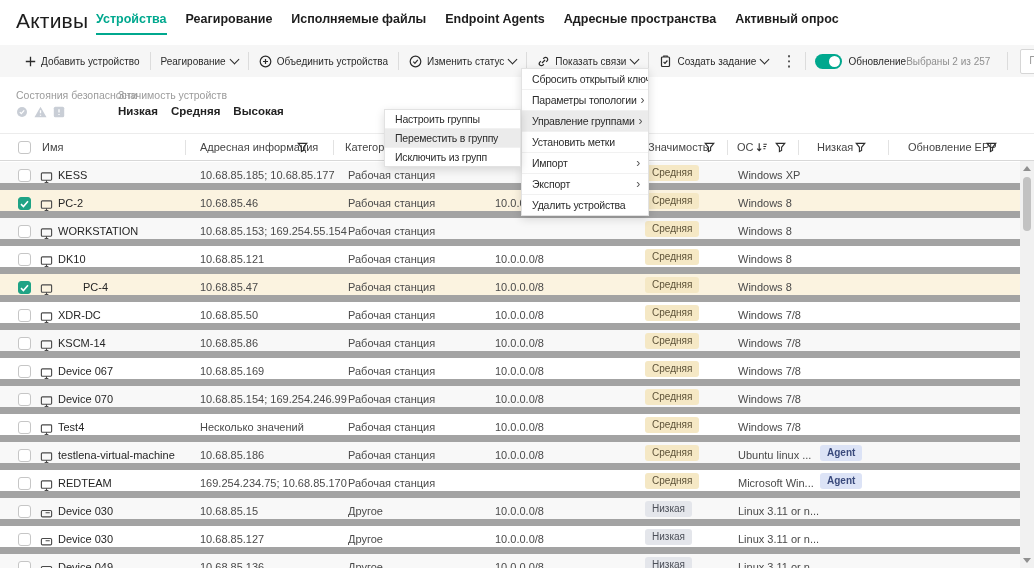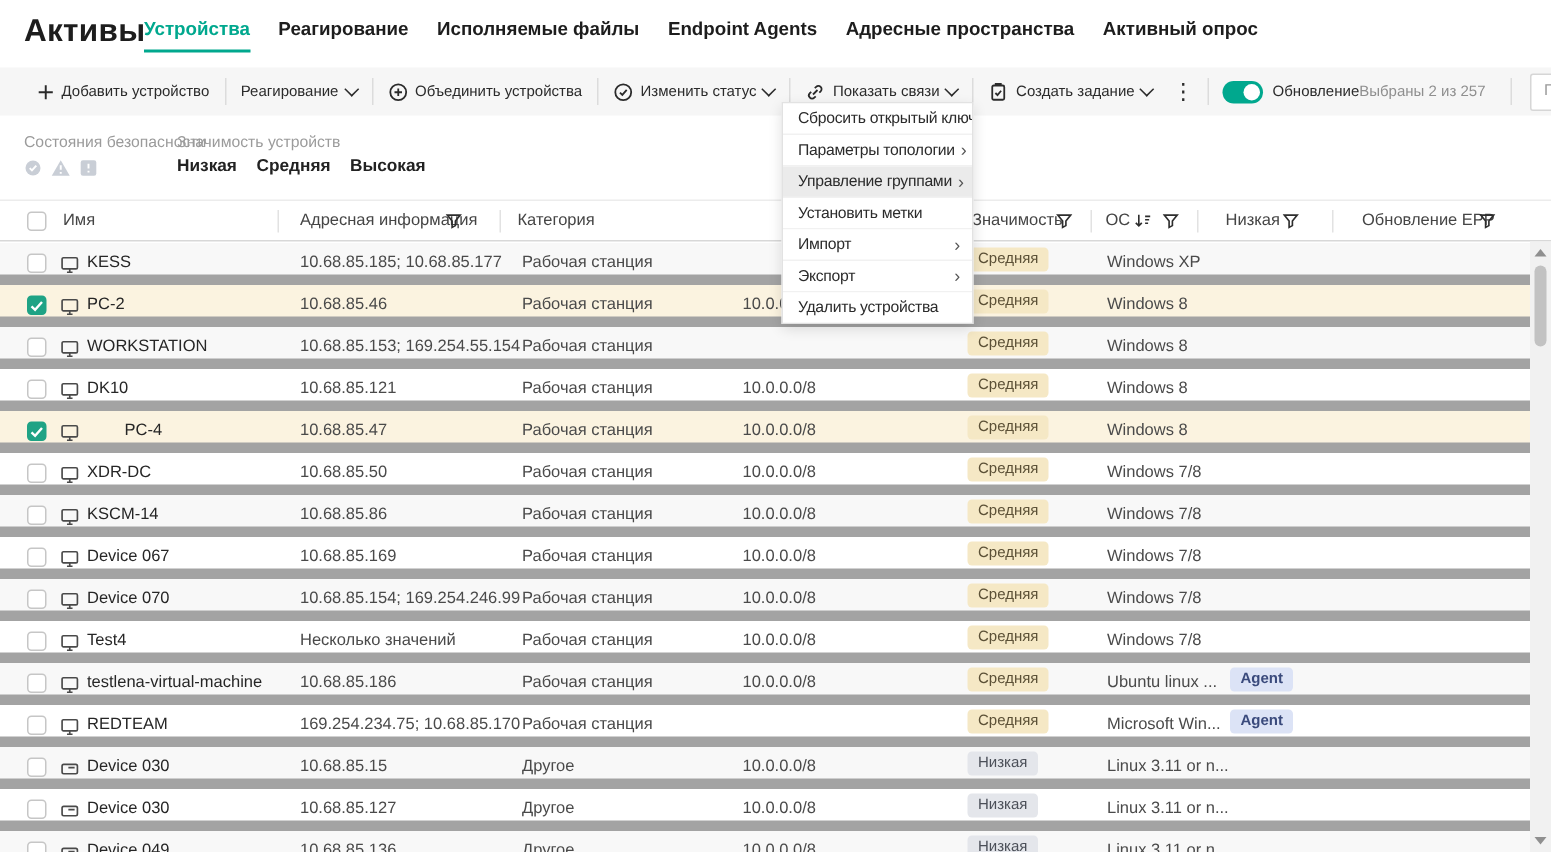--- a/index.html
+++ b/index.html
@@ -1,19 +1,19 @@
 <!DOCTYPE html>
 <html><head>
 <meta charset="utf-8">
 <style>
   html,body{margin:0;padding:0;}
   body{width:1034px;height:568px;overflow:hidden;background:#fff;
        font-family:"Liberation Sans","DejaVu Sans",sans-serif;-webkit-font-smoothing:antialiased;}
   #app{position:relative;width:1034px;height:568px;background:#fff;overflow:hidden;}
-  .page-title{position:absolute;left:16px;top:9px;font-size:21px;font-weight:700;color:#1d1d1d;letter-spacing:.2px;}
+  .page-title{position:absolute;left:16px;top:9px;font-size:21px;font-weight:400;color:#1d1d1d;letter-spacing:.2px;}
   .tabs{position:absolute;left:96px;top:4px;height:31px;display:flex;gap:19px;align-items:stretch;}
   .tab{display:flex;align-items:center;font-size:12.5px;font-weight:700;color:#1d1d1d;border-bottom:2px solid transparent;white-space:nowrap;cursor:default;}
   .tab.active{color:#00a88e;border-bottom-color:#00a88e;}
 
   
   .toolbar{position:absolute;left:0;top:45px;width:1034px;height:32px;background:#f6f6f6;
            display:flex;align-items:center;padding:0 22px 0 18px;box-sizing:border-box;white-space:nowrap;}
   .tbtn{display:flex;align-items:center;gap:5px;background:none;border:none;height:32px;padding:0 7px;
         font-family:inherit;font-size:10px;color:#2b2b2b;cursor:default;white-space:nowrap;}
   .sep{width:1px;height:18px;background:#dcdcdc;margin:0 3px;flex:none;}
@@ -449,14 +449,25 @@
         <span class="arrow">›</span>
       </div>
       <div class="menu-item">
         <span>Экспорт</span>
         <span class="arrow">›</span>
       </div>
       <div class="menu-item">
         <span>Удалить устройства</span>
       </div>
     </div>
+  <div class="submenu">
+      <div class="menu-item">
+        <span>Настроить группы</span>
+      </div>
+      <div class="menu-item hl">
+        <span>Переместить в группу</span>
+      </div>
+      <div class="menu-item">
+        <span>Исключить из групп</span>
+      </div>
+    </div>
 
 </div>
 
 </body></html>

